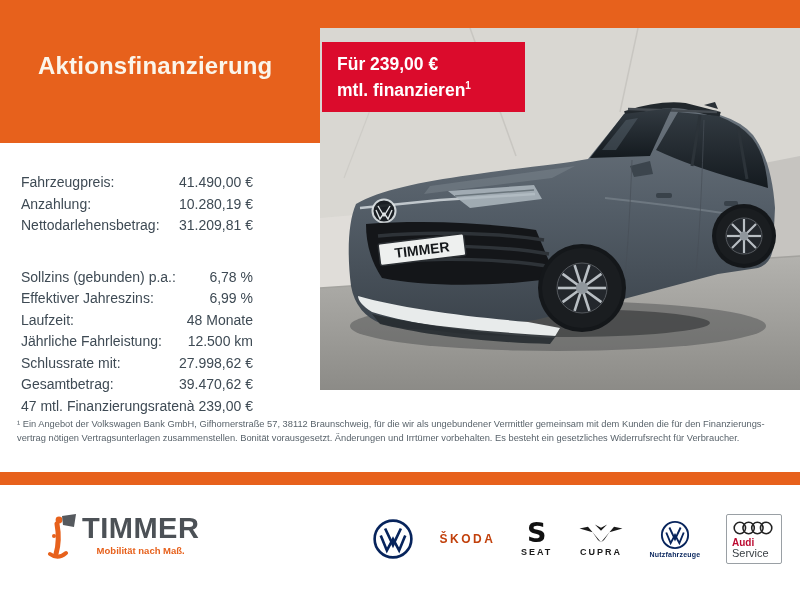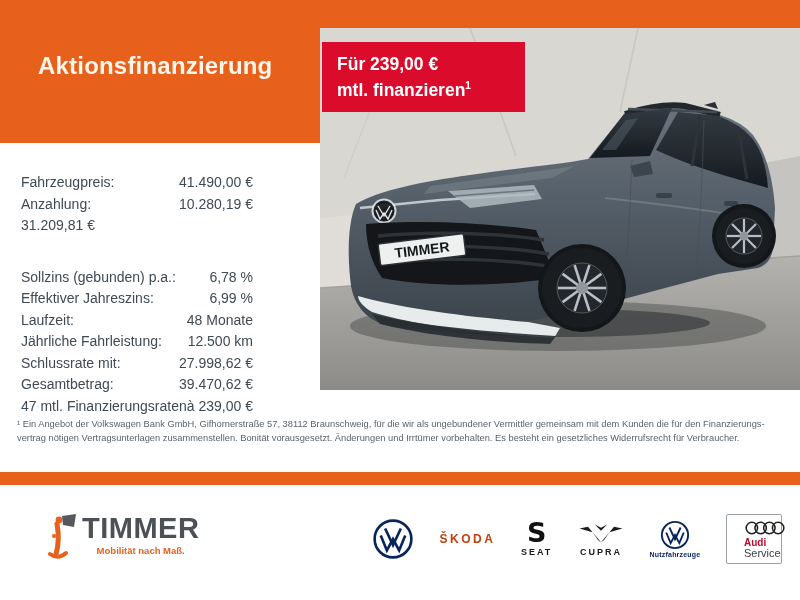--- a/index.html
+++ b/index.html
@@ -29,21 +29,21 @@
   .timmer{left:46px;top:512px;display:flex;align-items:flex-start;}
   .timmer-word{font-size:29px;font-weight:700;color:#4C5156;letter-spacing:.5px;line-height:32px;}
   .timmer-tag{font-size:9.5px;font-weight:700;color:#E7611C;text-align:center;margin-top:1px;}
   .brands{left:372px;top:506px;width:410px;height:66px;display:flex;align-items:center;justify-content:space-between;}
   .brand{display:flex;flex-direction:column;align-items:center;justify-content:center;}
   .skoda{font-size:12px;font-weight:700;letter-spacing:2.5px;color:#c2410c;}
   .seat-s{font-size:27px;font-weight:700;color:#111;line-height:24px;font-family:"DejaVu Sans",sans-serif;}
   .brand-word{font-size:9px;font-weight:700;letter-spacing:2px;color:#1a1a1a;margin-top:2px;}
   .vwn-word{font-size:7px;font-weight:700;color:#07245C;letter-spacing:.2px;margin-top:1px;}
   .audi-box{box-sizing:border-box;width:56px;height:50px;border:1.5px solid #9AA0A5;border-radius:2px;
-            display:flex;flex-direction:column;align-items:flex-start;justify-content:center;padding:2px 17px;background:#fff;}
+            display:flex;flex-direction:column;align-items:flex-start;justify-content:center;padding:2px 5px;background:#fff;}
   .audi-word{font-size:10px;font-weight:700;color:#BB0A30;line-height:11px;margin-top:2px;}
   .service-word{font-size:11px;color:#3A4045;line-height:10px;}
 </style>
 </head>
 <body>
 
 <div class="canvas">
 
   <div class="abs top-bar"></div>
   <div class="abs left-block">
@@ -198,20 +198,21 @@
     <div class="grp1">
       <div class="frow">
         <span class="lbl">Fahrzeugpreis:</span>
           <span class="val">41.490,00 €</span>
       </div>
       <div class="frow">
         <span class="lbl">Anzahlung:</span>
           <span class="val">10.280,19 €</span>
       </div>
       <div class="frow">
+        <span class="lbl">Nettodarlehensbetrag:</span>
           <span class="val">31.209,81 €</span>
       </div>
     </div>
     <div class="grp2">
       <div class="frow">
         <span class="lbl">Sollzins (gebunden) p.a.:</span>
           <span class="val">6,78 %</span>
       </div>
       <div class="frow">
         <span class="lbl">Effektiver Jahreszins:</span>

